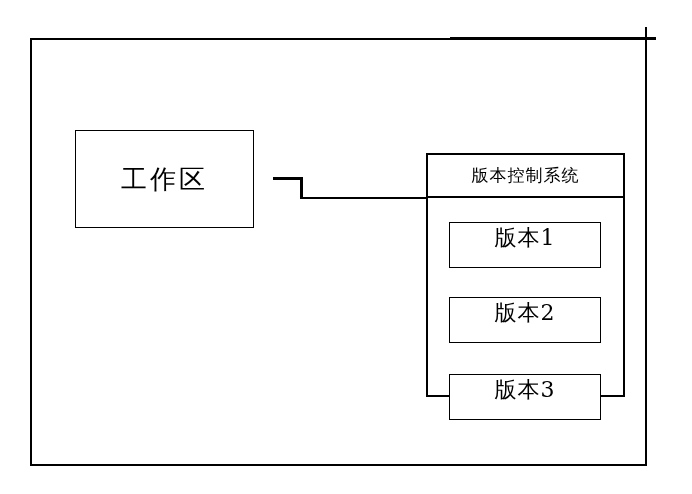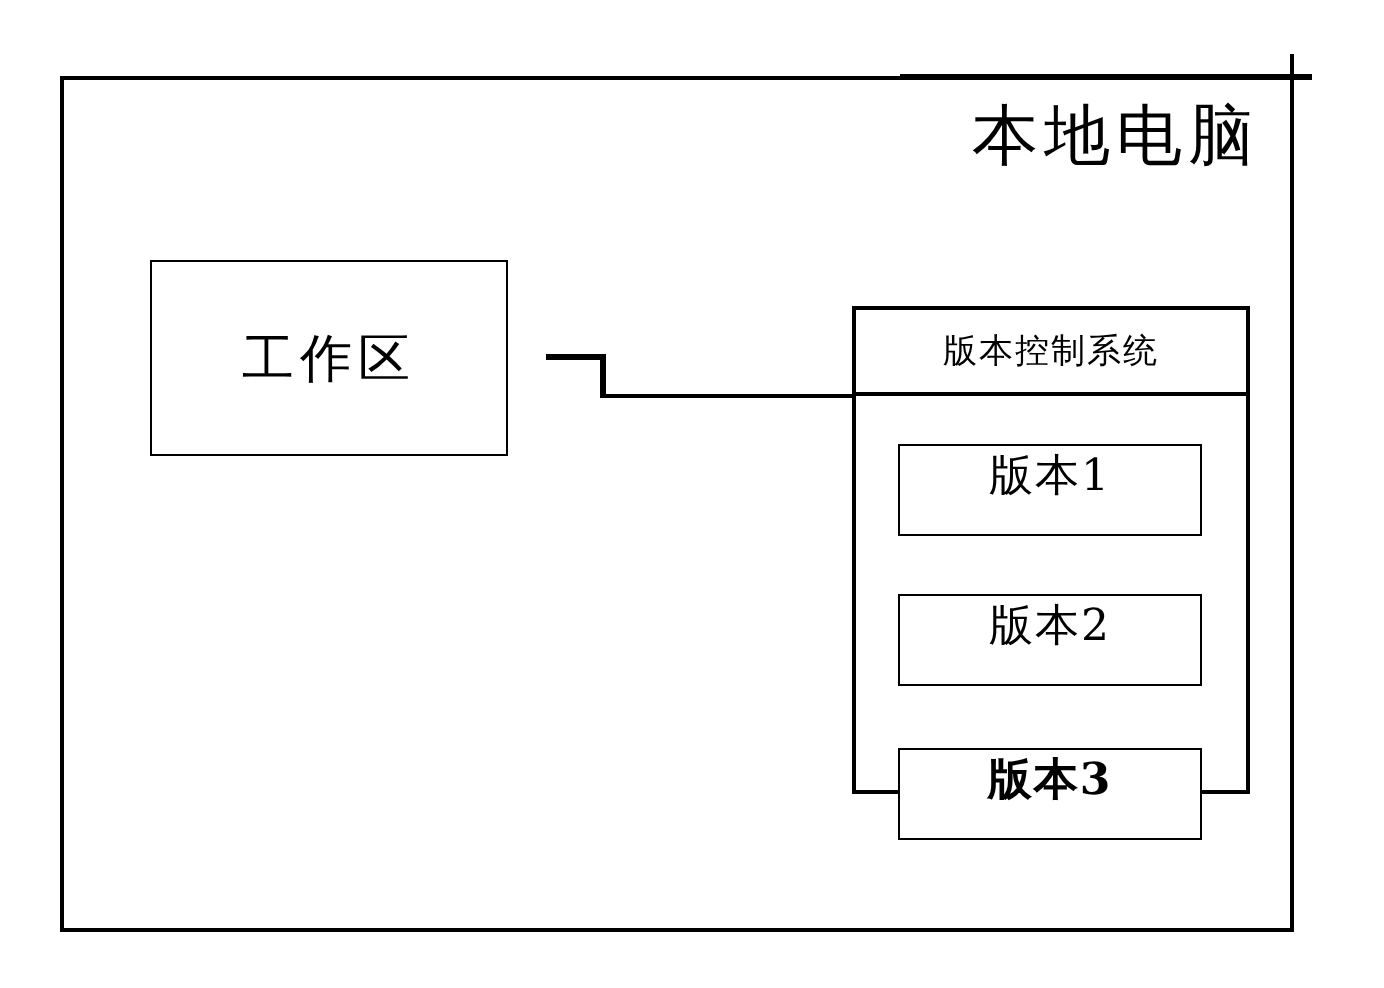--- a/index.html
+++ b/index.html
@@ -97,32 +97,31 @@
     border: 1.5px solid #000000;
     background: #ffffff;
     display: flex;
     align-items: flex-start;
     justify-content: center;
     font-size: 22px;
     letter-spacing: 1px;
   }
   .version-1 { top: 67px; }
   .version-2 { top: 142px; }
-  .version-3 { top: 219px; font-weight: bold; }
+  .version-3 { top: 219px; }
 </style>
 </head>
 <body>
 
 <div class="canvas">
 
   <div class="box outer-box"></div>
   <div class="top-thick-seg"></div>
   <div class="overshoot-v"></div>
   <div class="overshoot-h"></div>
-  <div class="outer-label">本地电脑</div>
 
   <div class="box workspace-box">
     <span>工作区</span>
   </div>
 
   <div class="line conn-seg1"></div>
   <div class="line conn-seg2"></div>
   <div class="line conn-seg3"></div>
 
   <div class="box vcs-box">

